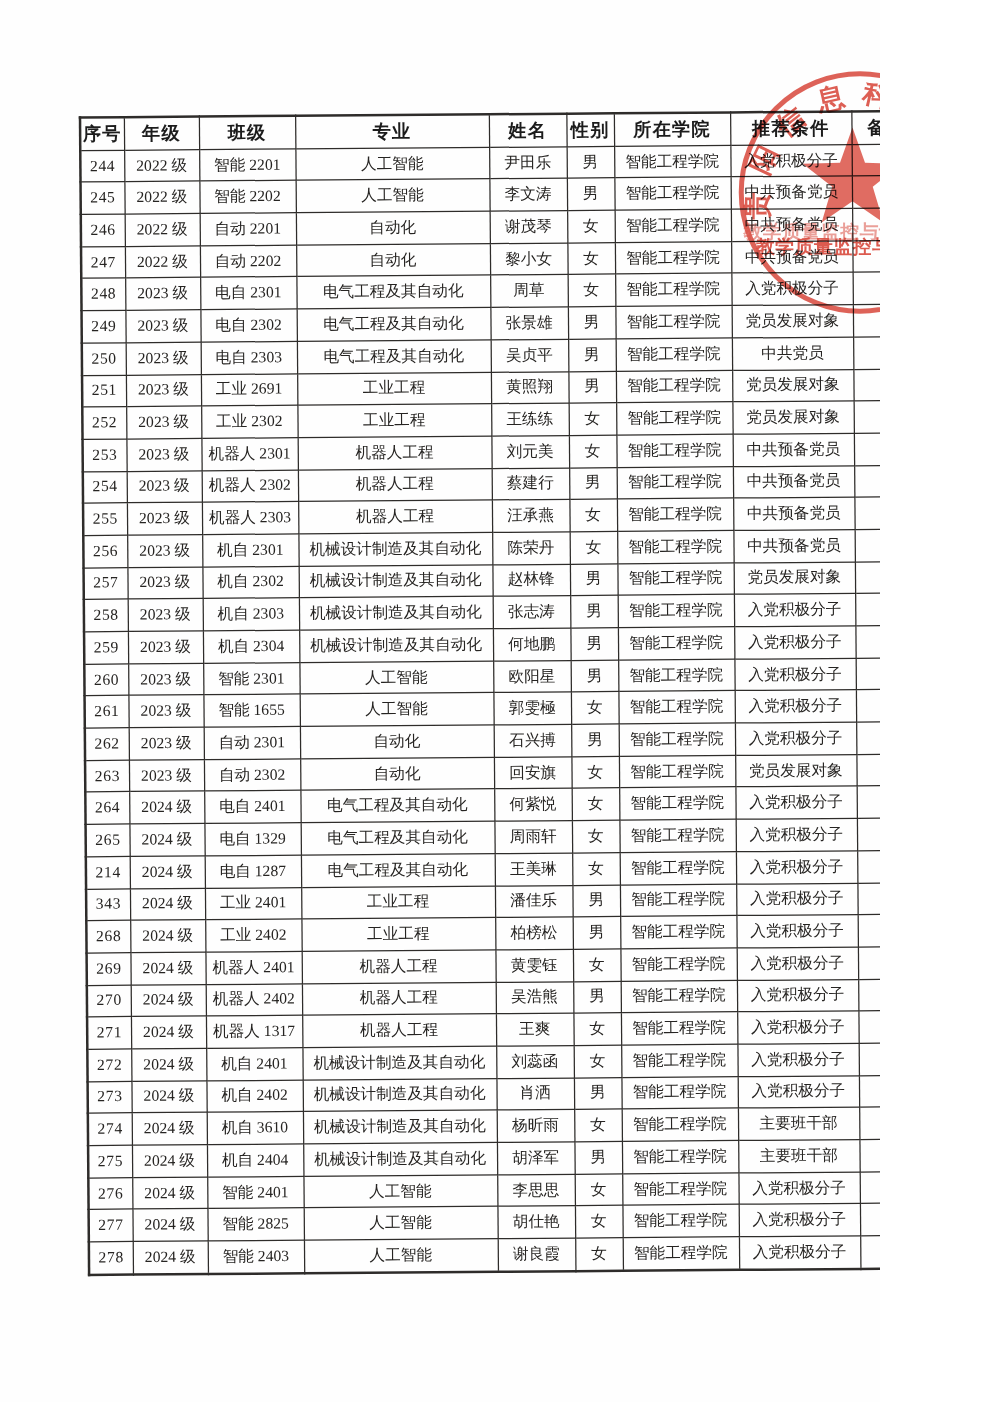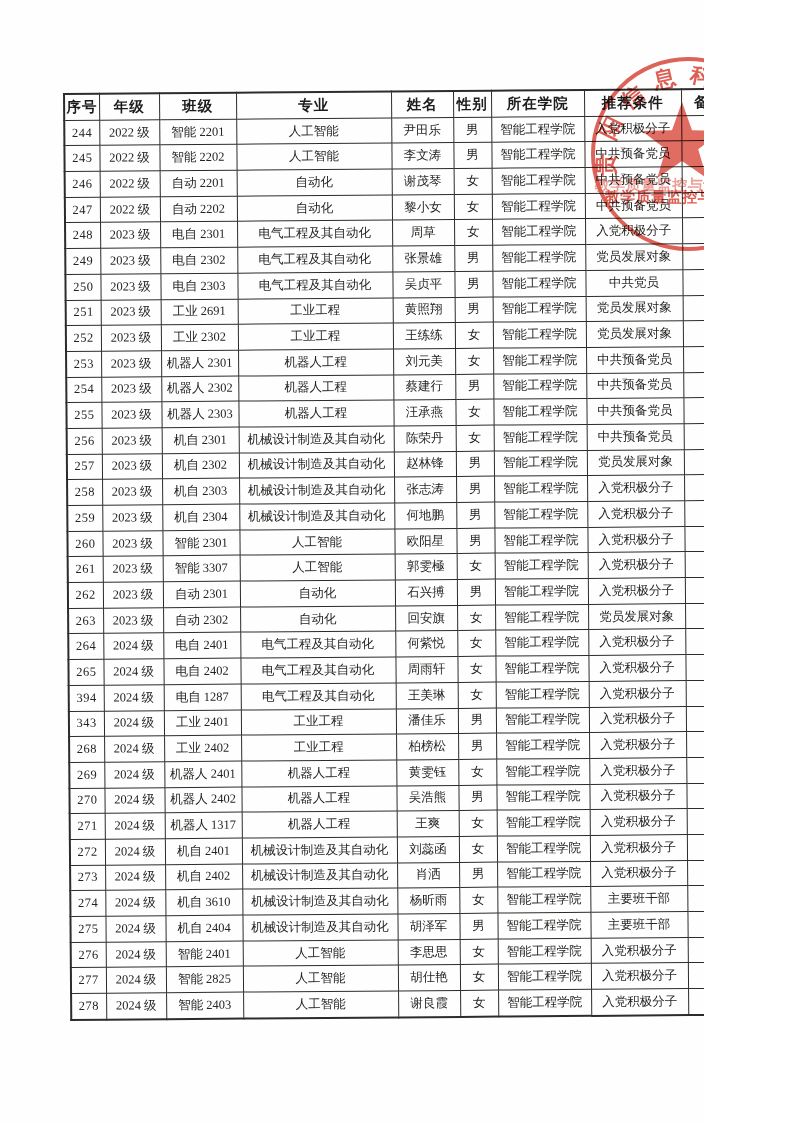--- a/index.html
+++ b/index.html
@@ -277,21 +277,21 @@
             <td>人工智能</td>
             <td>欧阳星</td>
             <td>男</td>
             <td>智能工程学院</td>
             <td>入党积极分子</td>
             <td></td>
           </tr>
           <tr>
             <td class="num">261</td>
             <td>2023 级</td>
-            <td>智能 3307</td>
+            <td>智能 1655</td>
             <td>人工智能</td>
             <td>郭雯極</td>
             <td>女</td>
             <td>智能工程学院</td>
             <td>入党积极分子</td>
             <td></td>
           </tr>
           <tr>
             <td class="num">262</td>
             <td>2023 级</td>
@@ -321,30 +321,30 @@
             <td>电气工程及其自动化</td>
             <td>何紫悦</td>
             <td>女</td>
             <td>智能工程学院</td>
             <td>入党积极分子</td>
             <td></td>
           </tr>
           <tr>
             <td class="num">265</td>
             <td>2024 级</td>
-            <td>电自 2402</td>
+            <td>电自 1329</td>
             <td>电气工程及其自动化</td>
             <td>周雨轩</td>
             <td>女</td>
             <td>智能工程学院</td>
             <td>入党积极分子</td>
             <td></td>
           </tr>
           <tr>
-            <td class="num">394</td>
+            <td class="num">214</td>
             <td>2024 级</td>
             <td>电自 1287</td>
             <td>电气工程及其自动化</td>
             <td>王美琳</td>
             <td>女</td>
             <td>智能工程学院</td>
             <td>入党积极分子</td>
             <td></td>
           </tr>
           <tr>

